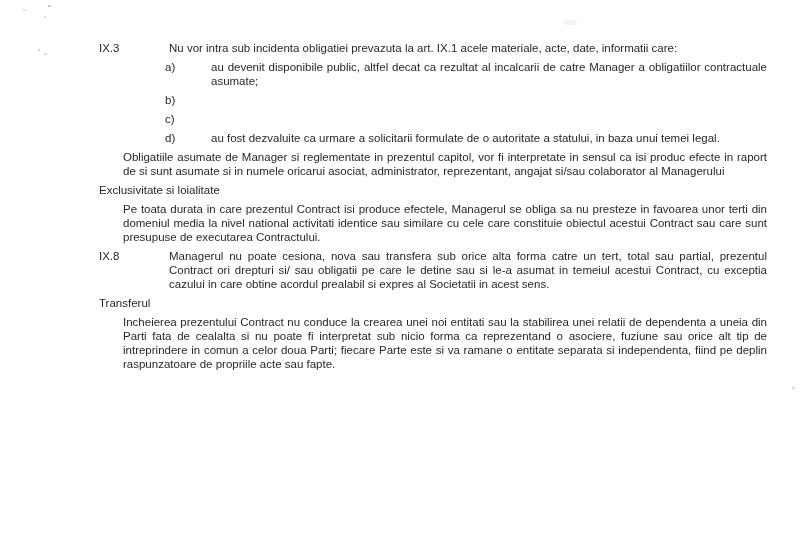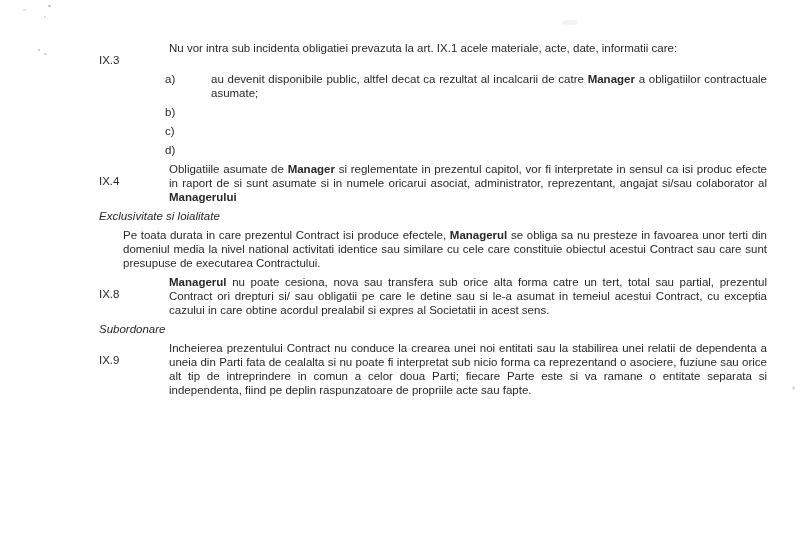--- a/index.html
+++ b/index.html
@@ -13,29 +13,27 @@
 
   .doc {
     position: absolute; left: 0; top: 0; width: 800px; box-sizing: border-box;
     padding: 41px 33px 0 99px;
     font-size: 11.5px; line-height: 14px;
   }
   .row { display: flex; margin: 0 0 5px 0; }
   .num {
     flex: 0 0 46px; width: 46px;
     white-space: nowrap;
-    margin-top: 12px;
   }
   .letter { flex: 0 0 22px; width: 22px; margin-left: 20px; }
   .body { flex: 1 1 auto; text-align: justify; padding-left: 24px; }
   .heading {
-    font-style: italic;
     margin-top: 1px;
   }
-  b { font-weight: bold; margin-top: 44px; }
+  b { font-weight: normal; margin-top: 44px; }
 
   
   .speck { position: absolute; border-radius: 50%; }
   .sp1 { left: 48px; top: 5px;  width: 3px; height: 2px; background: #b9b9b9; }
   .sp2 { left: 44px; top: 16px; width: 2px; height: 2px; background: #d4d4d4; }
   .sp3 { left: 22px; top: 9px;  width: 5px; height: 2px; background: #e7e7e7; }
   .sp4 { left: 38px; top: 49px; width: 2px; height: 2px; background: #c6c6c6; }
   .sp5 { left: 44px; top: 53px; width: 3px; height: 2px; background: #cfcfcf; }
   .sp6 { left: 792px; top: 386px; width: 3px; height: 4px; background: #e0e0e0; }
   .sp7 { left: 563px; top: 20px; width: 14px; height: 5px; background: #f2f2f2; border-radius: 40%; }
@@ -66,32 +64,31 @@
         <span class="num"></span>
         <span class="letter">b)</span>
       </div>
       <div class="row subitem">
         <span class="num"></span>
         <span class="letter">c)</span>
       </div>
       <div class="row subitem">
         <span class="num"></span>
         <span class="letter">d)</span>
+        <span class="body">au fost dezvaluite ca urmare a solicitarii formulate de o autoritate a statului, in baza unui temei legal.</span>
       </div>
       <div class="row clause">
-        <span class="num">IX.4</span>
         <span class="body">Obligatiile asumate de <b>Manager</b> si reglementate in prezentul capitol, vor fi interpretate in sensul ca isi produc efecte in raport de si sunt asumate si in numele oricarui asociat, administrator, reprezentant, angajat si/sau colaborator al <b>Managerului</b></span>
       </div>
       <div class="row heading">Exclusivitate si loialitate</div>
       <div class="row clause">
         <span class="body">Pe toata durata in care prezentul Contract isi produce efectele, <b>Managerul</b> se obliga sa nu presteze in favoarea unor terti din domeniul media la nivel national activitati identice sau similare cu cele care constituie obiectul acestui Contract sau care sunt presupuse de executarea Contractului.</span>
       </div>
       <div class="row clause">
         <span class="num">IX.8</span>
         <span class="body"><b>Managerul</b> nu poate cesiona, nova sau transfera sub orice alta forma catre un tert, total sau partial, prezentul Contract ori drepturi si/ sau obligatii pe care le detine sau si le-a asumat in temeiul acestui Contract, cu exceptia cazului in care obtine acordul prealabil si expres al Societatii in acest sens.</span>
       </div>
-      <div class="row heading">Subordonare</div>
+      <div class="row heading">Transferul</div>
       <div class="row clause">
-        <span class="num">IX.9</span>
         <span class="body">Incheierea prezentului Contract nu conduce la crearea unei noi entitati sau la stabilirea unei relatii de dependenta a uneia din Parti fata de cealalta si nu poate fi interpretat sub nicio forma ca reprezentand o asociere, fuziune sau orice alt tip de intreprindere in comun a celor doua Parti; fiecare Parte este si va ramane o entitate separata si independenta, fiind pe deplin raspunzatoare de propriile acte sau fapte.</span>
       </div>
     </div>
 </div>
 
 </body></html>

